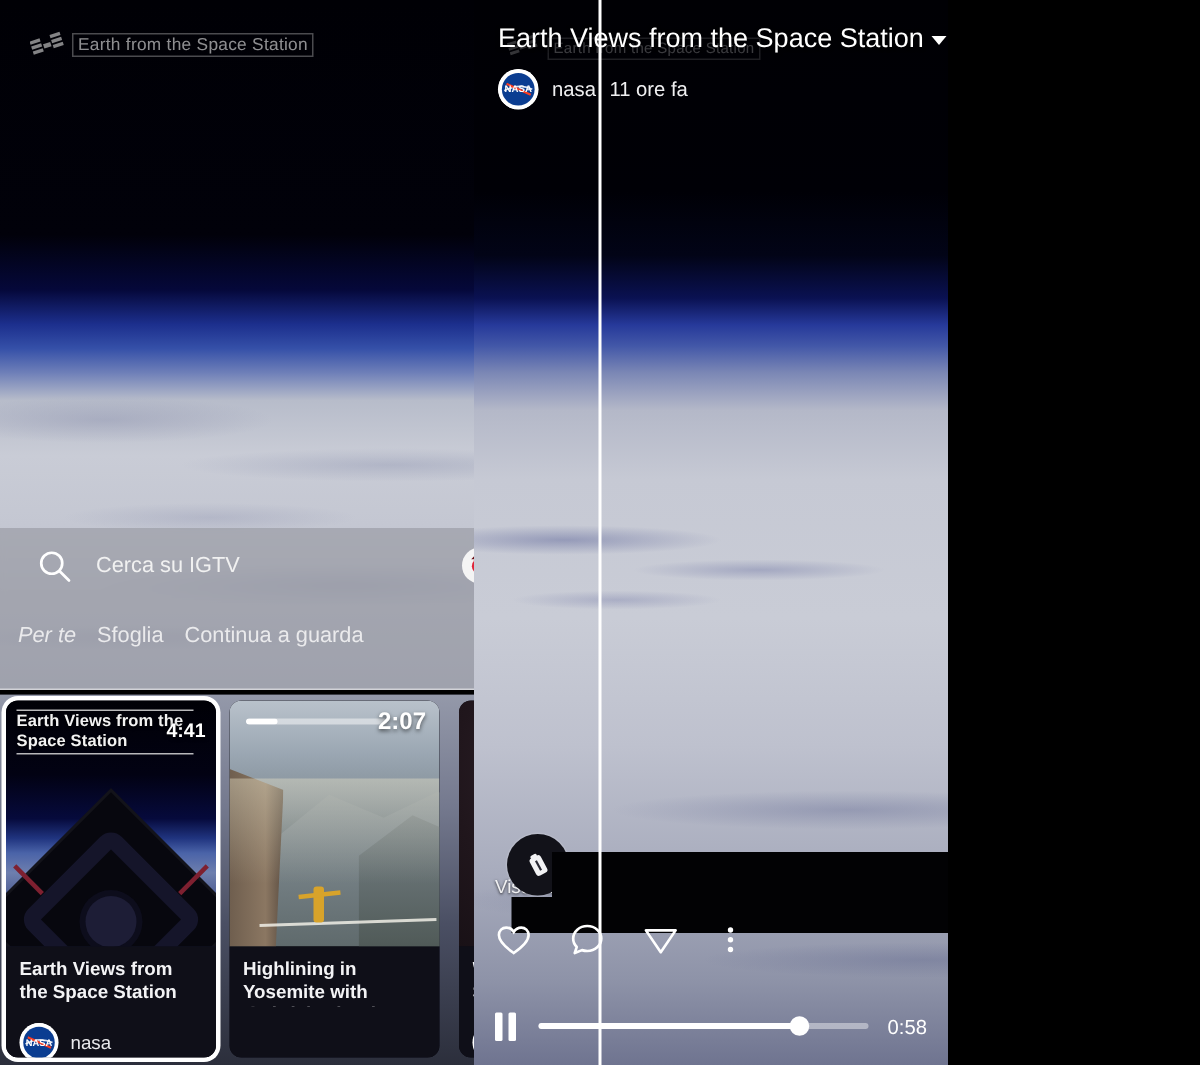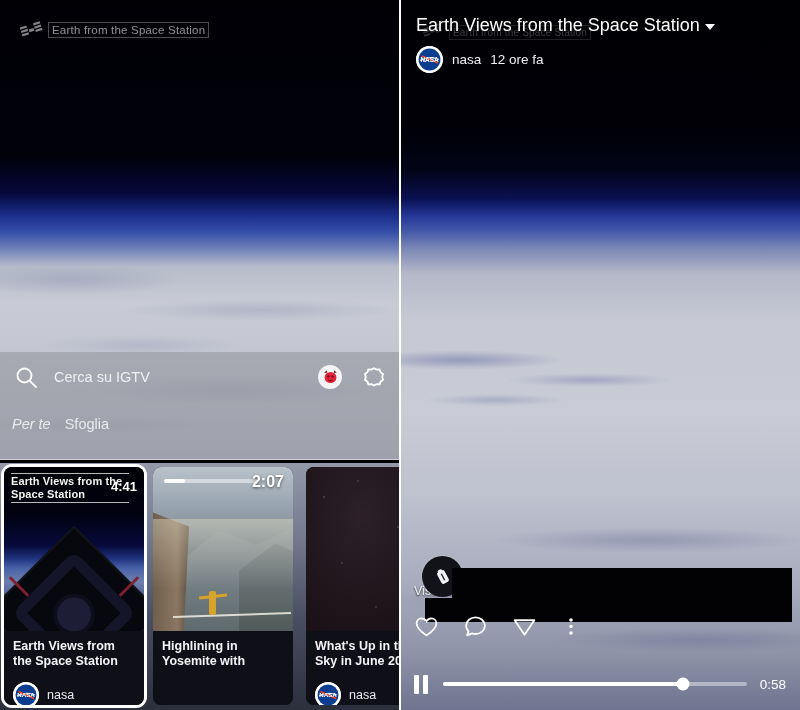--- a/index.html
+++ b/index.html
@@ -2,21 +2,21 @@
 <html><head>
 <meta charset="utf-8">
 <style>
   * { box-sizing: border-box; margin: 0; padding: 0; }
   html, body {
     width: 800px; height: 710px;
     background: #000;
     font-family: "Liberation Sans", sans-serif;
     overflow: hidden;
   }
-  .screens { display: flex; width: 800px; height: 710px; }
+  .screens { display: flex; width: 632px; height: 710px; }
 
   
   .panel-left {
     position: relative;
     width: 400px; height: 710px;
     overflow: hidden;
     background: #000;
   }
   .sky {
     position: absolute; left: 0; top: 0; width: 400px; height: 460px;
@@ -52,21 +52,21 @@
   .wm-text {
     color: #e6e6e6; font-size: 11.5px; letter-spacing: .2px;
     border: 1px solid rgba(220,220,220,.55);
     padding: 1px 3px; white-space: nowrap;
     font-family: "Liberation Sans", sans-serif;
   }
 
   
   .searchbar {
     position: absolute; left: 0; top: 352px; width: 400px; height: 50px;
-    display: flex; align-items: center; padding: 0 14px;
+    display: flex; align-items: center; padding: 0 24px;
     background: rgba(150,152,160,.62);
     backdrop-filter: blur(2px);
   }
   .search-icon { width: 24px; height: 24px; flex: 0 0 auto; }
   .search-ph { color: #f1f1f1; font-size: 14.5px; margin-left: 16px; flex: 1; }
   .igtv-avatar {
     width: 24px; height: 24px; border-radius: 50%;
     background: #f4f4f4; position: relative; margin-right: 20px;
     display:flex; align-items:center; justify-content:center;
   }
@@ -352,20 +352,21 @@
       <span class="gear-icon">
         <svg width="24" height="24" viewBox="0 0 24 24" fill="none" stroke="#fff" stroke-width="1.8">
           <path d="M12 3.2 L14.6 4.6 L17.6 4.4 L18.6 7.2 L21 9 L20.2 11.9 L21 14.8 L18.6 16.6 L17.6 19.4 L14.6 19.2 L12 20.6 L9.4 19.2 L6.4 19.4 L5.4 16.6 L3 14.8 L3.8 11.9 L3 9 L5.4 7.2 L6.4 4.4 L9.4 4.6 Z"></path>
         </svg>
       </span>
     </div>
 
     <div class="tabs">
       <div class="tab">Per te</div>
       <div class="tab">Sfoglia</div>
+      <div class="tab">Continua a guarda</div>
     </div>
 
     <div class="cards">
       <div class="cards-bg"></div>
 
       <div class="card c1">
         <div class="card-thumb thumb1">
           <div class="iss-shape"></div>
           <i class="iss-arm" style="left:2px;top:118px;width:26px;height:3px;transform:rotate(45deg)"></i>
           <i class="iss-arm" style="left:112px;top:118px;width:26px;height:3px;transform:rotate(-45deg)"></i>
@@ -458,21 +459,21 @@
         <span class="av">
           <svg width="27" height="27" viewBox="0 0 26 26">
             <circle cx="13" cy="13" r="13" fill="#fff"></circle>
             <circle cx="13" cy="13" r="10.5" fill="#0b3d91"></circle>
             <path d="M4 14 Q13 9 22 13" stroke="#fff" stroke-width="1.1" fill="none" opacity=".85"></path>
             <path d="M5.5 9.5 L21 16.5" stroke="#fc3d21" stroke-width="1.4"></path>
             <text x="13" y="15" font-size="6.2" fill="#fff" text-anchor="middle" font-family="Liberation Sans, sans-serif" font-weight="bold">NASA</text>
           </svg>
         </span>
         <span class="u">nasa</span>
-        <span class="u">12 ore fa</span>
+        <span class="u">11 ore fa</span>
       </div>
     </div>
 
     <div class="r-visual-av">
       <svg width="22" height="22" viewBox="0 0 24 24">
         <g transform="rotate(-28 12 12)">
           <rect x="7.5" y="5" width="9" height="14" rx="2.2" fill="#f2f2f4"></rect>
           <rect x="9.5" y="3.2" width="5" height="2.6" rx="1.2" fill="#f2f2f4"></rect>
           <rect x="11.2" y="8" width="1.6" height="8" fill="#2a2a34"></rect>
         </g>

